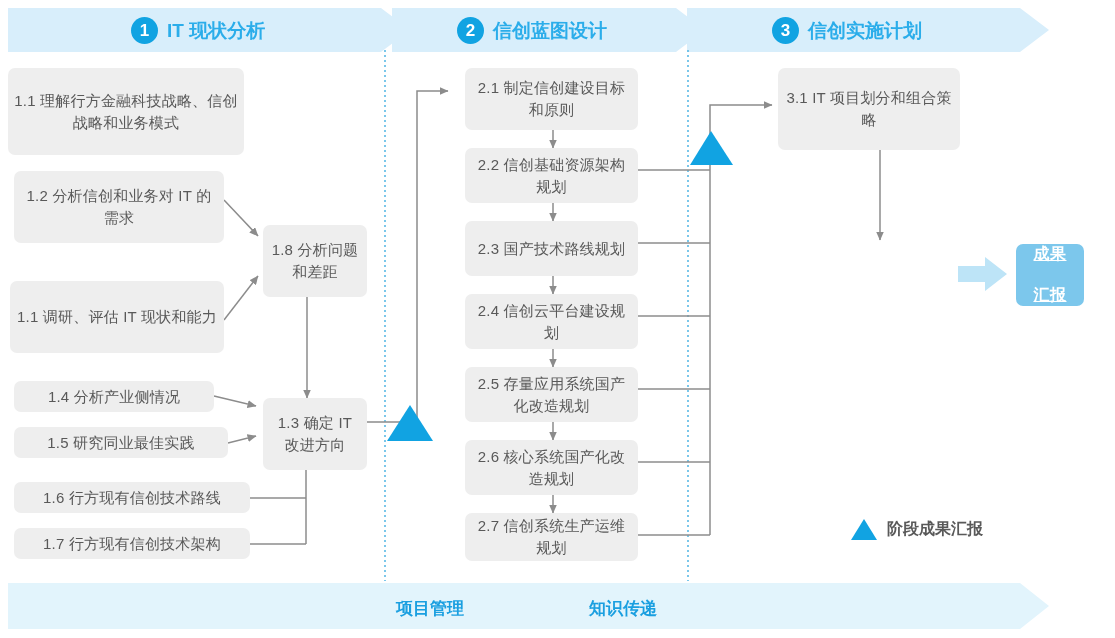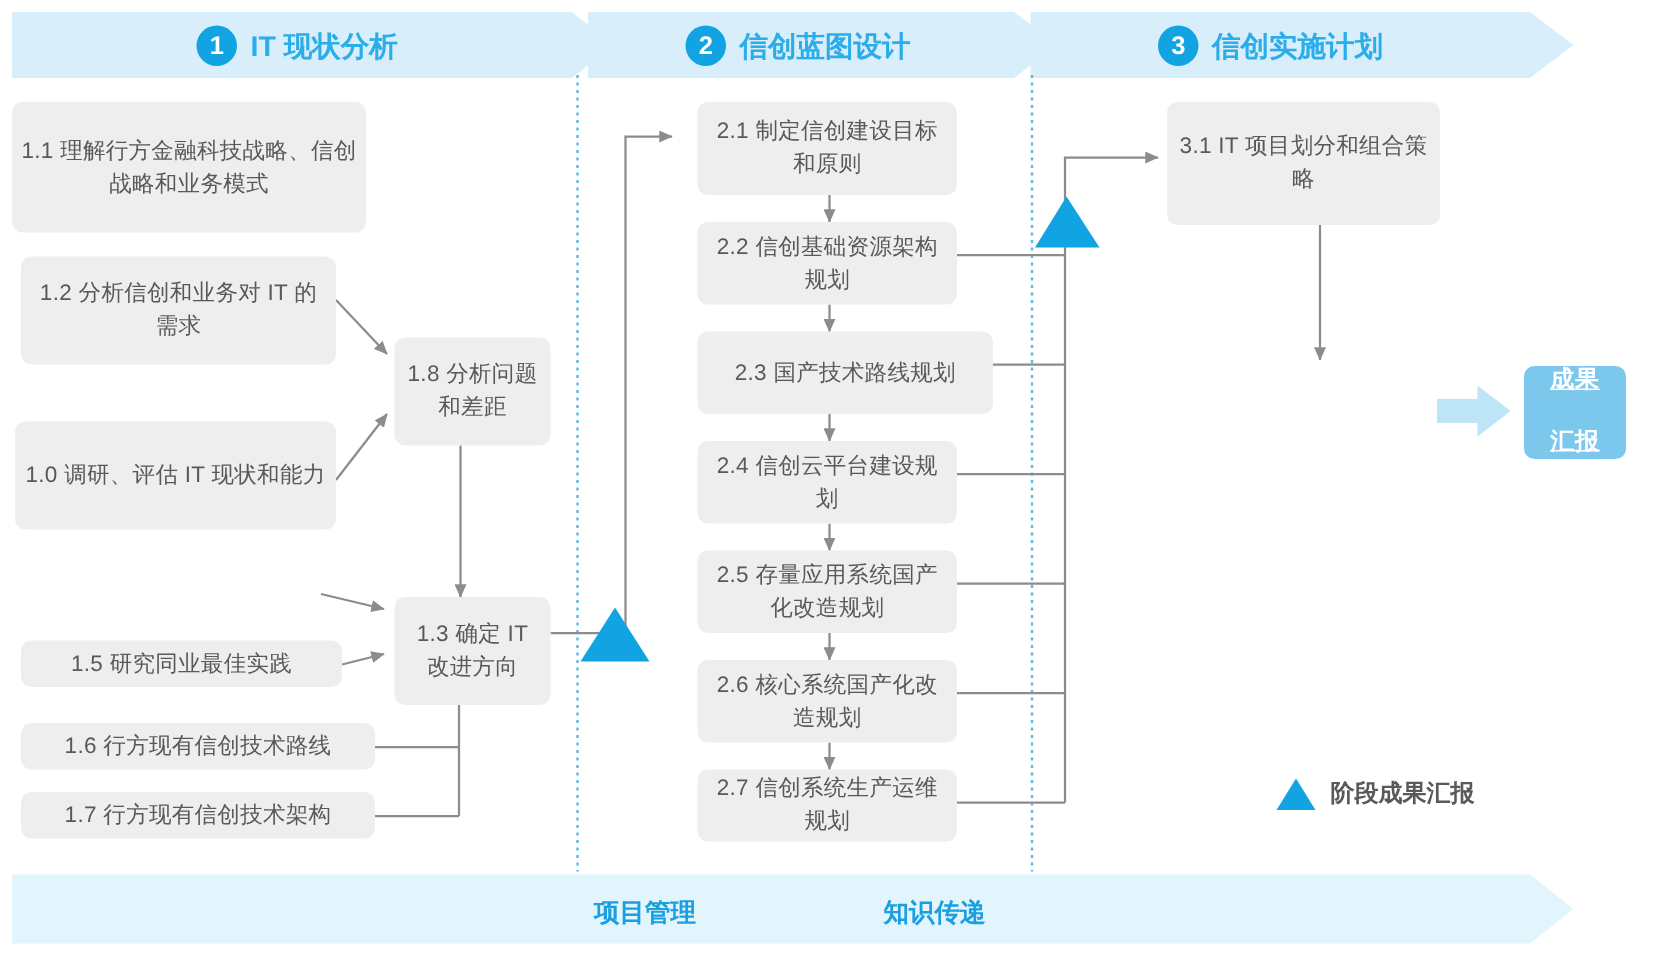--- a/index.html
+++ b/index.html
@@ -119,31 +119,32 @@
     <span class="phase-num">2</span>
     <span>信创蓝图设计</span>
   </div>
   <div class="phase-label" style="left:772px;top:17px;">
     <span class="phase-num">3</span>
     <span>信创实施计划</span>
   </div>
 
   <div class="node" style="left:8px;top:68px;width:236px;height:87px;">1.1 理解行方金融科技战略、信创战略和业务模式</div>
   <div class="node" style="left:14px;top:171px;width:210px;height:72px;">1.2 分析信创和业务对 IT 的需求</div>
-  <div class="node" style="left:10px;top:281px;width:214px;height:72px;">1.0 调研、评估 IT 现状和能力</div>
+  <div class="node" style="left:10px;top:281px;width:214px;height:72px;">1.1 调研、评估 IT 现状和能力</div>
+  <div class="node small" style="left:14px;top:381px;width:200px;height:31px;">1.4 分析产业侧情况</div>
   <div class="node small" style="left:14px;top:427px;width:214px;height:31px;">1.5 研究同业最佳实践</div>
   <div class="node small" style="left:14px;top:482px;width:236px;height:31px;">1.6 行方现有信创技术路线</div>
   <div class="node small" style="left:14px;top:528px;width:236px;height:31px;">1.7 行方现有信创技术架构</div>
 
   <div class="node" style="left:263px;top:225px;width:104px;height:72px;">1.8 分析问题和差距</div>
   <div class="node" style="left:263px;top:398px;width:104px;height:72px;">1.3 确定 IT 改进方向</div>
 
   <div class="node" style="left:465px;top:68px;width:173px;height:62px;">2.1 制定信创建设目标和原则</div>
   <div class="node" style="left:465px;top:148px;width:173px;height:55px;">2.2 信创基础资源架构规划</div>
-  <div class="node" style="left:465px;top:221px;width:197px;height:55px;">2.3 国产技术路线规划</div>
+  <div class="node" style="left:465px;top:221px;width:173px;height:55px;">2.3 国产技术路线规划</div>
   <div class="node" style="left:465px;top:294px;width:173px;height:55px;">2.4 信创云平台建设规划</div>
   <div class="node" style="left:465px;top:367px;width:173px;height:55px;">2.5 存量应用系统国产化改造规划</div>
   <div class="node" style="left:465px;top:440px;width:173px;height:55px;">2.6 核心系统国产化改造规划</div>
   <div class="node" style="left:465px;top:513px;width:173px;height:48px;">2.7 信创系统生产运维规划</div>
 
   <div class="node" style="left:778px;top:68px;width:182px;height:82px;">3.1 IT 项目划分和组合策略</div>
   <div class="node result" style="left: 1016px; top: 244px; width: 68px; height: 62px; flex-direction: column;">
       <span>成果</span>
       <br>
       <span>汇报</span>

